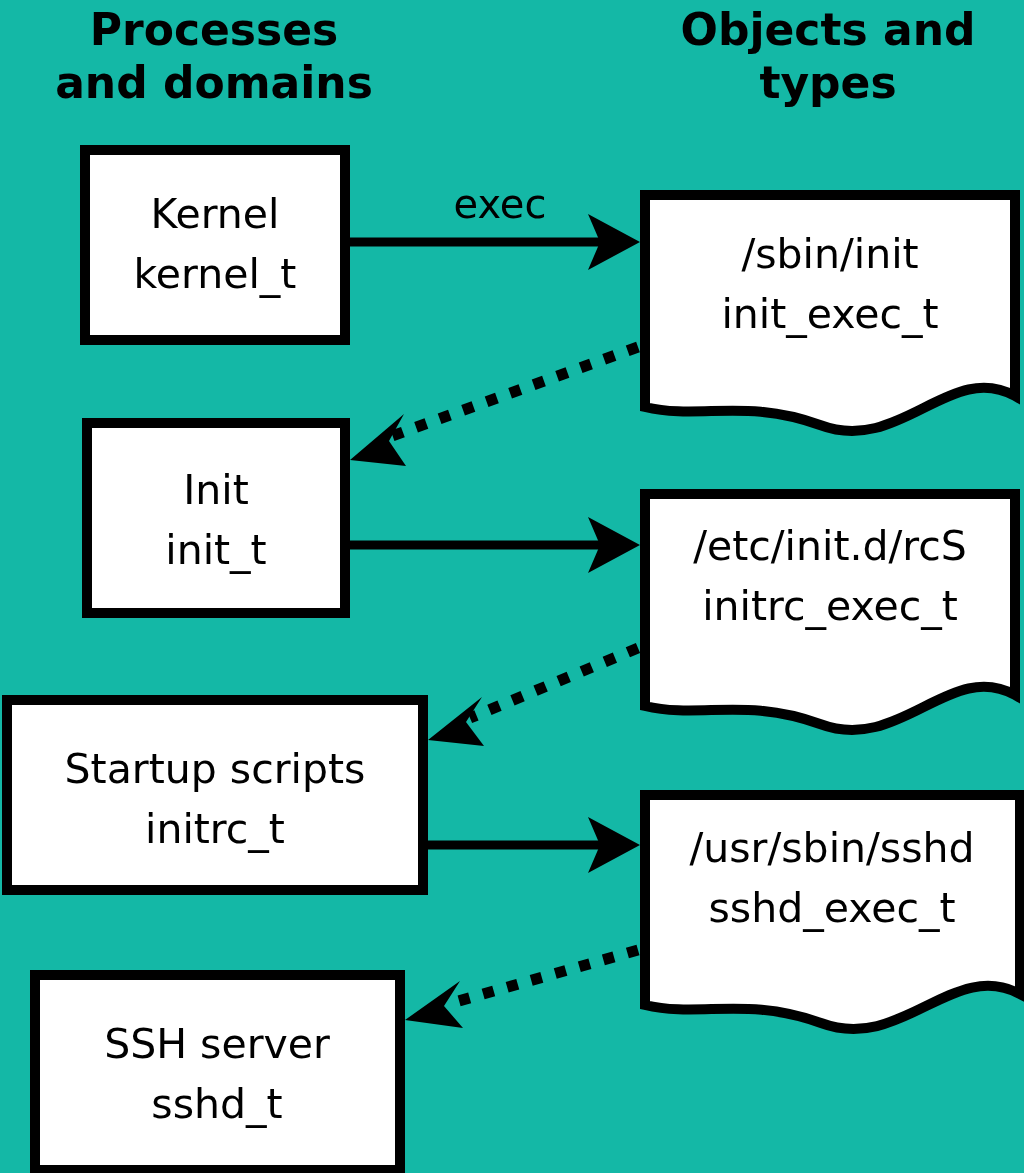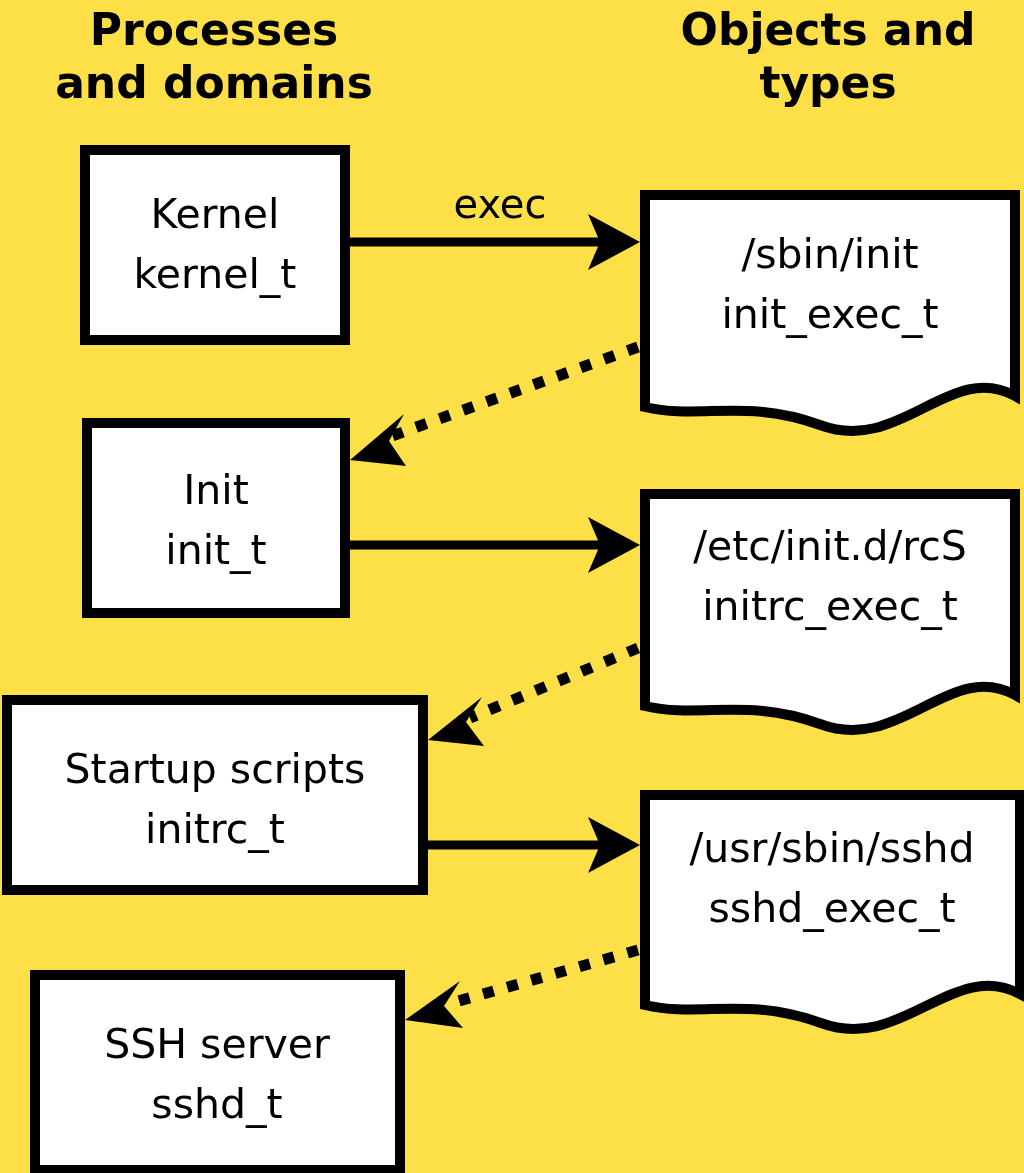--- a/index.html
+++ b/index.html
@@ -4,21 +4,21 @@
 <style>
   html, body {
     margin: 0;
     padding: 0;
     background: #ffffff;
   }
   #stage {
     position: relative;
     width: 1024px;
     height: 1173px;
-    background: #fde047;
+    background: #14b8a6;
     overflow: hidden;
     font-family: "DejaVu Sans", sans-serif;
   }
   #diagram-svg {
     position: absolute;
     top: 0;
     left: 0;
     width: 1024px;
     height: 1173px;
   }

